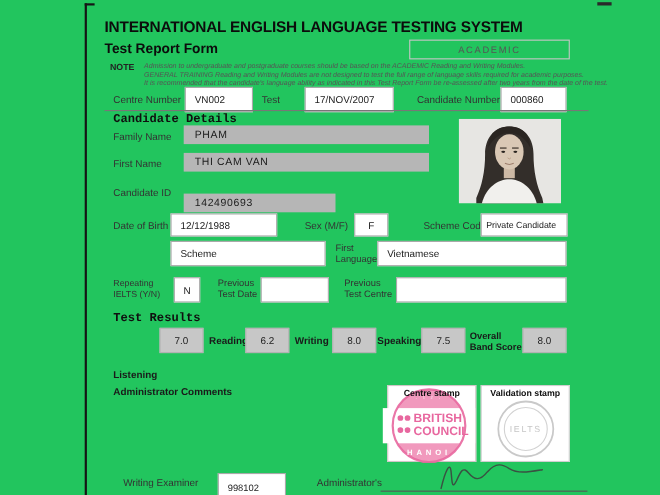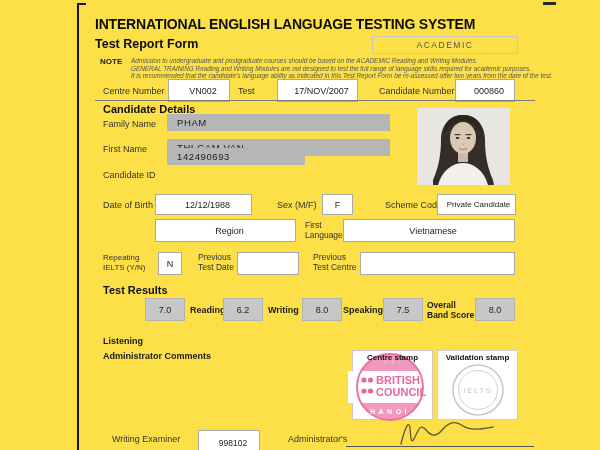--- a/index.html
+++ b/index.html
@@ -1,17 +1,17 @@
 <!DOCTYPE html>
 <html><head>
 <meta charset="utf-8">
 <style>
   html,body{margin:0;padding:0;background:#ffffff;}
   .page{
-    position:relative;width:600px;height:450px;background:#fde047;
+    position:relative;width:600px;height:450px;background:#22c55e;
     overflow:hidden;font-family:"Liberation Sans","DejaVu Sans",sans-serif;
     -webkit-font-smoothing:antialiased;
   }
   .abs{position:absolute;}
   .scan-line-left{position:absolute;left:77px;top:3px;width:2px;height:447px;background:#151515;}
   .scan-tick-top{position:absolute;left:77px;top:3px;width:9px;height:2px;background:#151515;}
   .scan-dash-right{position:absolute;left:543px;top:2px;width:13px;height:3px;background:#2a2a2a;}
   .title{
     position:absolute;left:95px;top:16px;width:442px;white-space:nowrap;
     font-size:14px;font-weight:bold;letter-spacing:-0.2px;color:#0c0c0c;
@@ -21,24 +21,24 @@
     position:absolute;left:372px;top:36px;width:144px;height:16px;
     border:1px solid #c6c6c6;display:flex;align-items:center;justify-content:center;
     font-size:8.5px;letter-spacing:1.5px;color:#555;
   }
   .note-label{position:absolute;left:100px;top:57px;font-size:8px;font-weight:bold;color:#222;}
   .note-lines{position:absolute;left:131px;top:57px;width:404px;}
   .note-lines div{font-size:6.4px;font-style:italic;line-height:7.6px;color:#555;white-space:nowrap;}
   .lbl{position:absolute;font-size:9px;color:#333;}
   .lbl-sm{position:absolute;font-size:7.8px;line-height:9.6px;color:#333;}
   .lbl-b{position:absolute;font-size:9px;font-weight:bold;color:#1a1a1a;}
-  .sec{position:absolute;font-size:11px;font-weight:bold;color:#0f0f0f;}
+  .sec{position:absolute;font-size:11px;font-weight:bold;color:#0f0f0f;font-family:Liberation Mono, monospace;}
   .wbox{
     position:absolute;border:1px solid #a9a9a9;background:#fff;
-    display:flex;align-items:center;padding-left:8px;font-size:9px;color:#222;box-sizing:border-box;justify-content:center;
+    display:flex;align-items:center;padding-left:8px;font-size:9px;color:#222;box-sizing:border-box;
   }
   .wbox.center{justify-content:center;padding-left:0;}
   .gbox{
     position:absolute;background:#b6b6b6;display:flex;align-items:center;
     padding-left:10px;font-size:9.5px;letter-spacing:0.6px;color:#1b1b1b;box-sizing:border-box;
   }
   .sbox{
     position:absolute;background:#c7c7c7;border:1px solid #b2b2b2;display:flex;align-items:center;
     justify-content:center;font-size:9px;color:#222;box-sizing:border-box;
   }
@@ -86,21 +86,21 @@
 
   <span class="lbl" style="left:103px;top:119px;">Family Name</span>
   <div class="gbox" style="left:167px;top:114px;width:223px;height:17px;">
     <span>PHAM</span>
   </div>
   <span class="lbl" style="left:103px;top:144px;">First Name</span>
   <div class="gbox" style="left:167px;top:139px;width:223px;height:17px;">
     <span>THI CAM VAN</span>
   </div>
   <span class="lbl" style="left:103px;top:170px;">Candidate ID</span>
-  <div class="gbox" style="left:167px;top:148px;width:138px;height:17px;">
+  <div class="gbox" style="left:167px;top:176px;width:138px;height:17px;">
     <span>142490693</span>
   </div>
 
   <div class="photo">
     <svg viewBox="0 0 93 77" width="93" height="77">
       <rect width="93" height="77" fill="#e7e6e3"></rect>
       <path d="M46 7 C31 7 24 19 24 32 C24 48 21 61 16 72 L16 77 L77 77 L76 72 C71 61 68 48 68 32 C68 19 61 7 46 7 Z" fill="#332e2a"></path>
       <path d="M21 77 C25 62 36 55 46 55 C56 55 67 62 71 77 Z" fill="#f1f0ed"></path>
       <rect x="41" y="42" width="10" height="12" fill="#cdb9a5"></rect>
       <ellipse cx="46" cy="30" rx="13" ry="16" fill="#dac8b5"></ellipse>
@@ -123,21 +123,21 @@
   <span class="lbl" style="left:277px;top:200px;">Sex (M/F)</span>
   <div class="wbox center" style="left:322px;top:194px;width:31px;height:21px;">
     <span>F</span>
   </div>
   <span class="lbl" style="left:385px;top:200px;">Scheme Code</span>
   <div class="wbox" style="left:437px;top:194px;width:79px;height:21px;font-size:8px;padding-left:4px;">
     <span>Private Candidate</span>
   </div>
 
   <div class="wbox" style="left:155px;top:219px;width:141px;height:23px;">
-    <span>Region</span>
+    <span>Scheme</span>
   </div>
   <span class="lbl-sm" style="left:305px;top:221px;width:40px;font-size:8.5px;">First Language</span>
   <div class="wbox" style="left:343px;top:219px;width:172px;height:23px;">
     <span>Vietnamese</span>
   </div>
 
   <div class="hl" style="left:95px;top:247px;height:1.5px;background:#999;"></div>
 
   <span class="lbl-sm" style="left:103px;top:253px;width:56px;font-size:8px;">Repeating IELTS (Y/N)</span>
   <div class="wbox center" style="left:158px;top:252px;width:24px;height:23px;">

